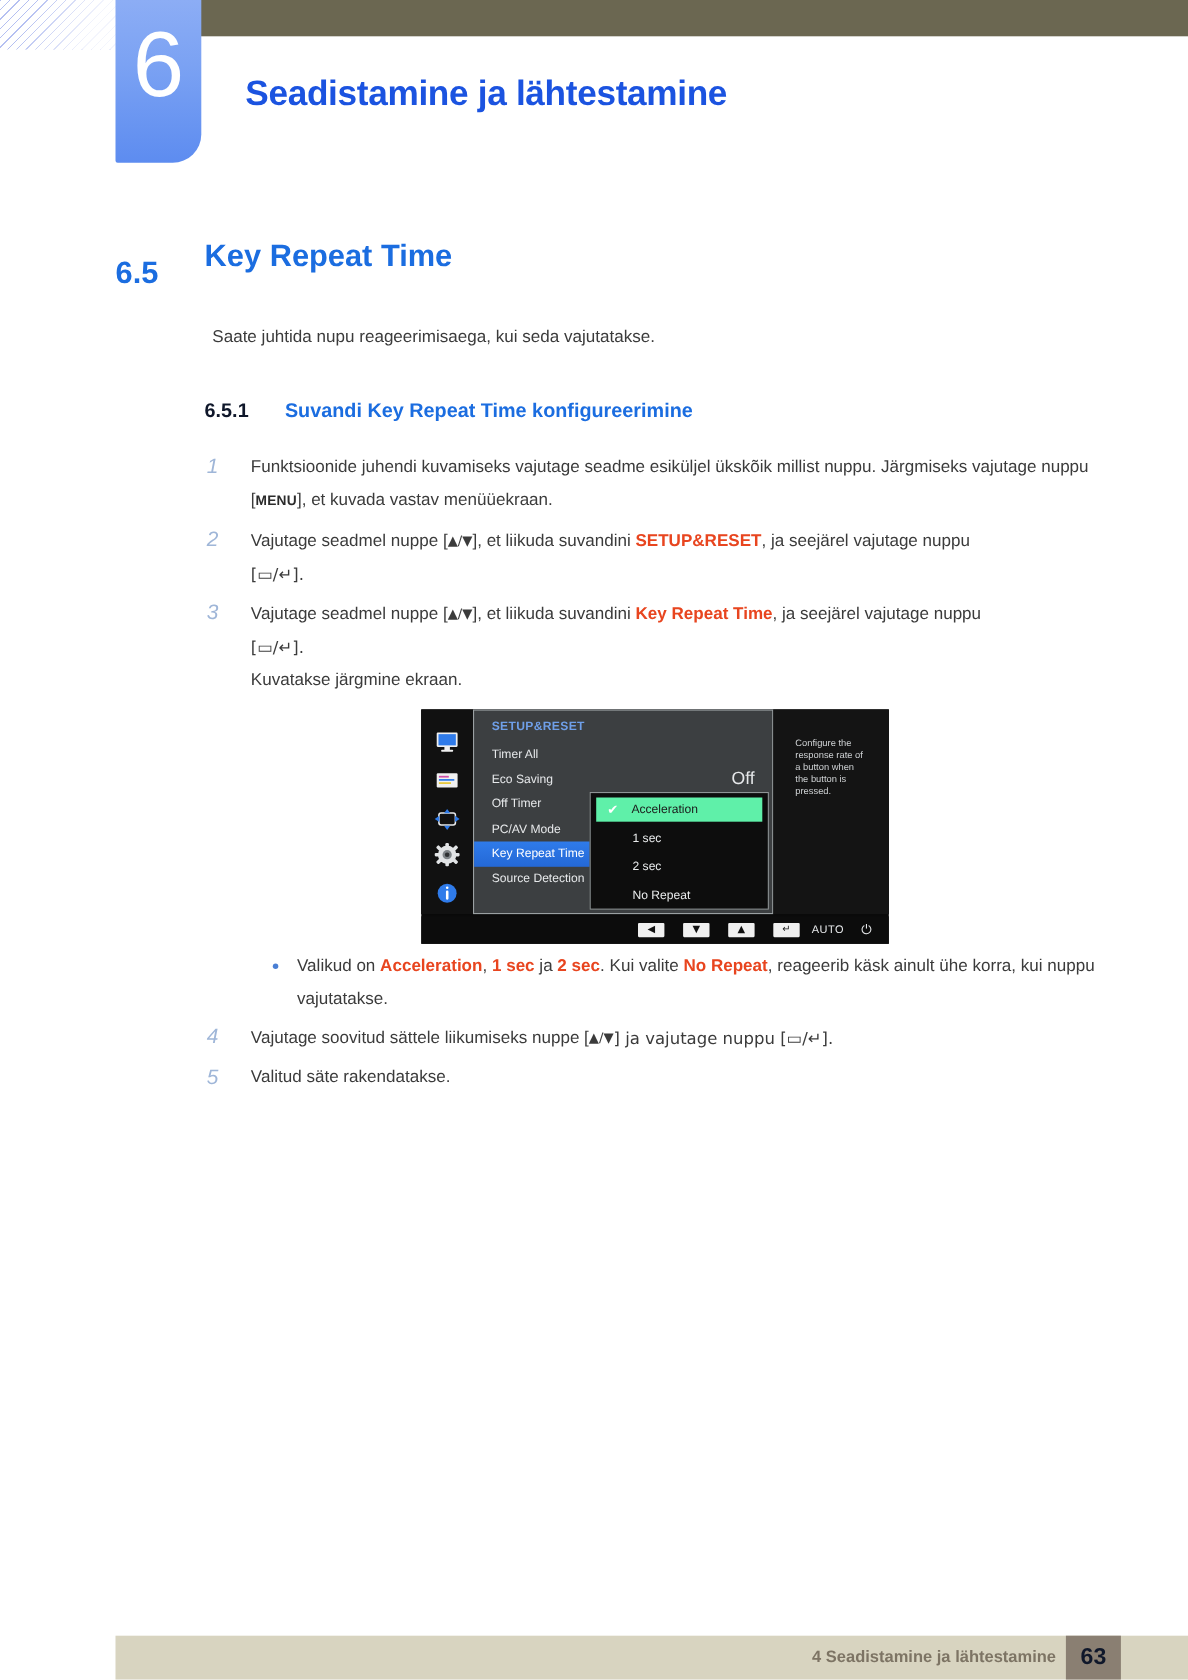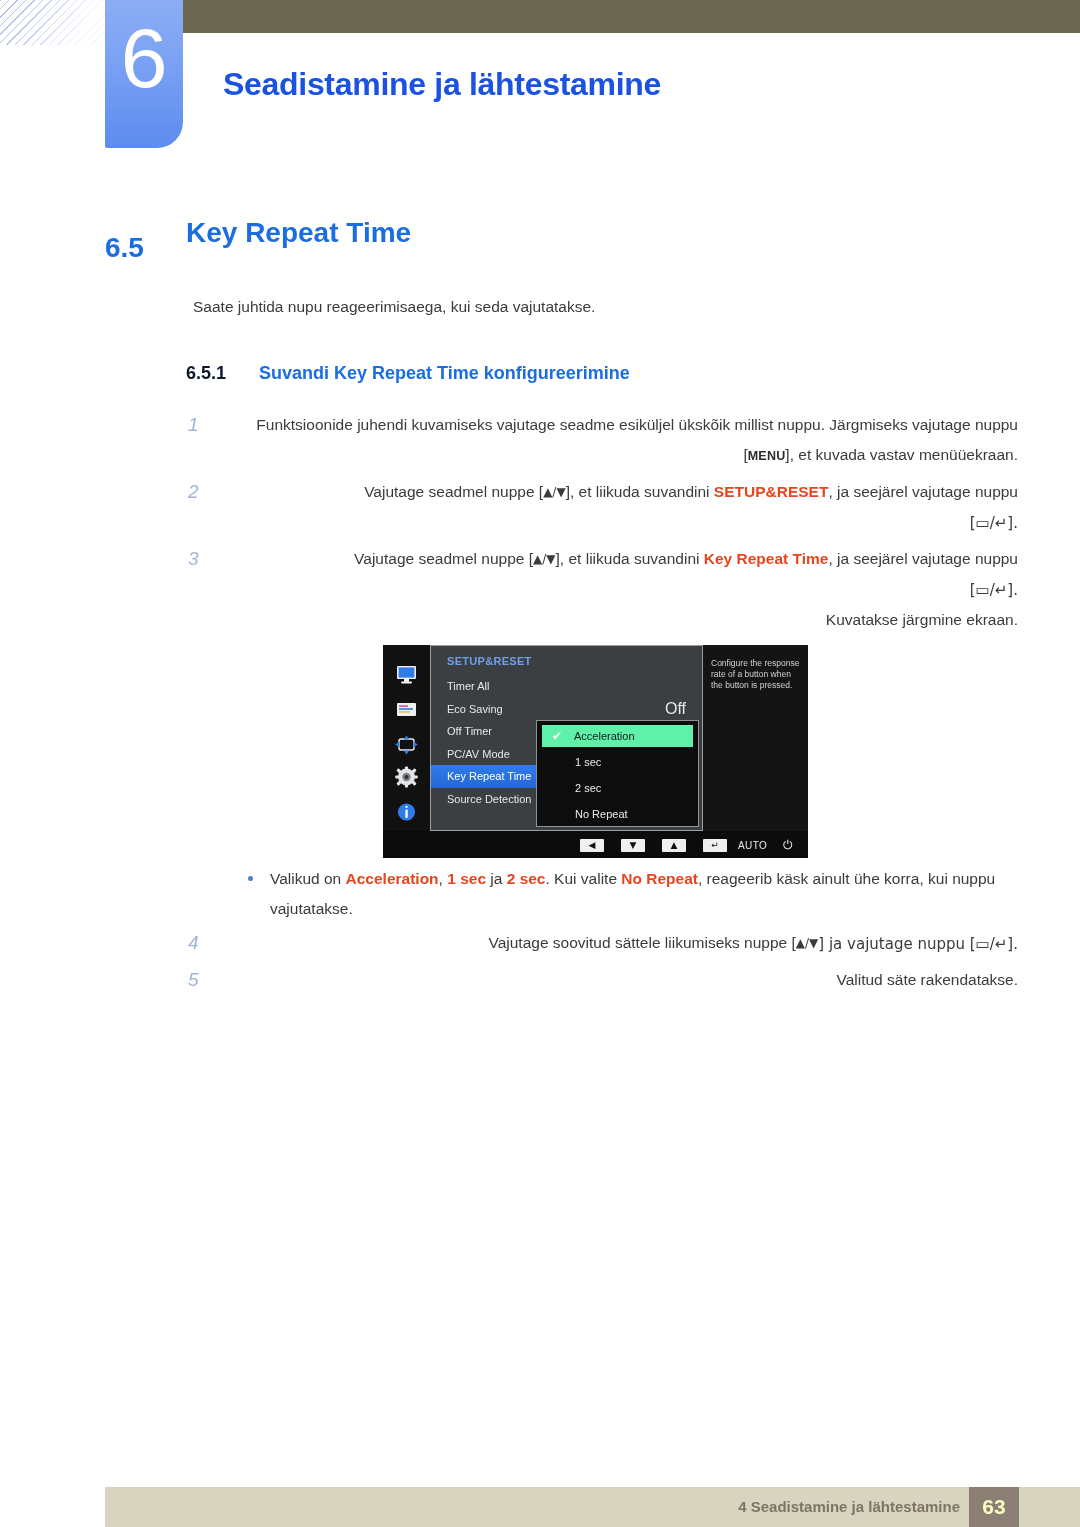--- a/index.html
+++ b/index.html
@@ -123,21 +123,20 @@
     text-align: left;
     font-size: 19px;
     font-style: italic;
     color: #9fb6d8;
     line-height: 30px;
   }
   .step-text {
     font-size: 15.5px;
     line-height: 30px;
     color: #3b3b3b;
-    text-align: right;
   }
   .hl { color: #e8451f; font-weight: bold; }
   .menukey {
     font-size: 12.5px;
     font-weight: bold;
     letter-spacing: 0.2px;
     color: #2b2b2b;
   }
   .ico-key {
     display: inline-block;
@@ -262,21 +261,21 @@
     font-family: "DejaVu Sans", sans-serif;
   }
 
   .osd-help {
     position: absolute;
     left: 320px; top: 0;
     width: 105px; height: 186px;
     background: #141414;
   }
   .osd-help p {
-    margin: 0;
+    margin: 12px;
     padding: 13px 8px 0 8px;
     font-size: 8.5px;
     line-height: 11px;
     color: #cfd2d4;
   }
 
   .osd-footer {
     position: absolute;
     left: 0; top: 188px;
     width: 425px; height: 25px;
@@ -332,21 +331,21 @@
     font-weight: bold;
     color: #7d7464;
   }
   .footer-page {
     position: absolute;
     left: 969px;
     top: 1487px;
     width: 50px;
     height: 40px;
     background: #8a7f72;
-    color: #fef9c3;
+    color: #0f172a;
     font-size: 21px;
     font-weight: bold;
     text-align: center;
     line-height: 40px;
   }
 </style>
 </head>
 <body>
 
 <div class="hatch"></div>

